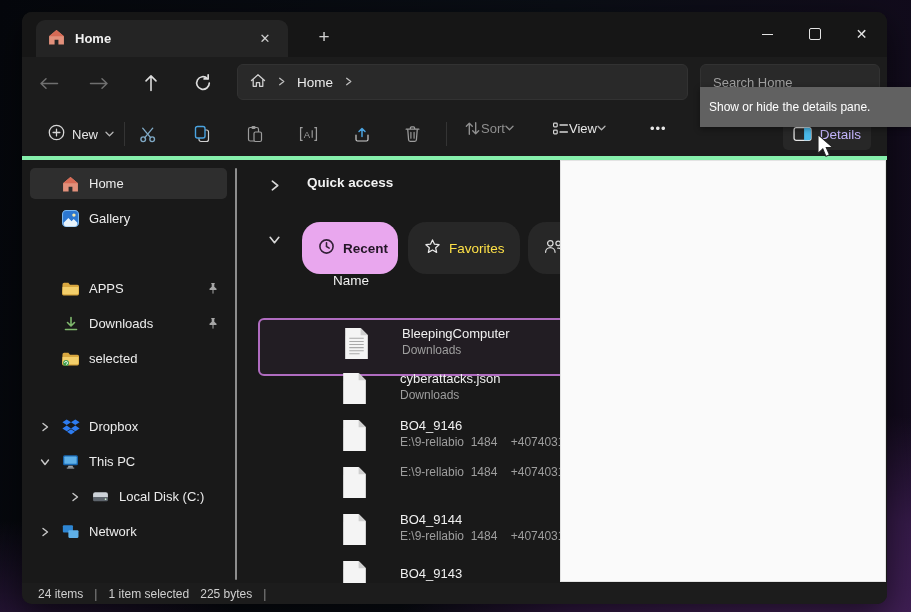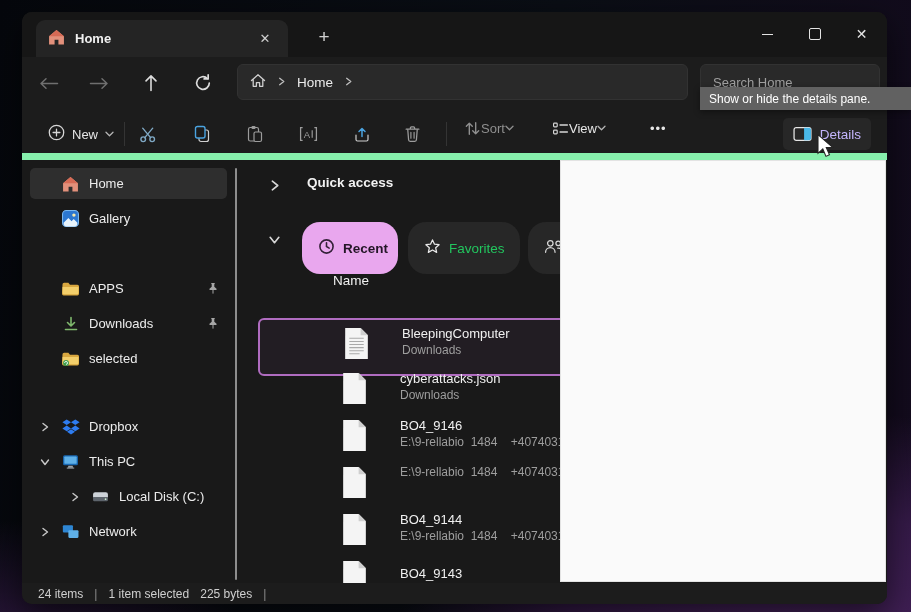--- a/index.html
+++ b/index.html
@@ -32,21 +32,21 @@
   .navbtn{position:absolute;top:11px;width:30px;height:30px;display:flex;align-items:center;justify-content:center;border-radius:5px;}
   .addressbar{position:absolute;left:215px;top:7px;width:451px;height:36px;background:#292929;border:1px solid #323232;
     border-radius:6px;display:flex;align-items:center;padding:0 12px;gap:10px;box-sizing:border-box;}
   .crumb{font-size:13.5px;color:#ececec;}
   .searchbox{position:absolute;left:678px;top:7px;width:180px;height:36px;background:#292929;border:1px solid #323232;
     border-radius:6px;display:flex;align-items:center;padding:0 10px;box-sizing:border-box;}
   .searchbox input{flex:1;background:transparent;border:none;outline:none;color:#c9c9c9;font-size:13px;
     font-family:"Liberation Sans","DejaVu Sans",sans-serif;}
   .searchbox input::placeholder{color:#9f9f9f;}
   
-  .toolbar{position:absolute;left:0;top:96px;width:100%;height:52px;background:#1c1c1c;border-bottom:7px solid #86efac;box-sizing:border-box;}
+  .toolbar{position:absolute;left:0;top:96px;width:100%;height:52px;background:#1c1c1c;border-bottom:4px solid #86efac;box-sizing:border-box;}
   .tb-new{position:absolute;left:16px;top:10px;height:32px;display:flex;align-items:center;gap:7px;padding:0 10px;
     border-radius:5px;color:#e6e6e6;font-size:13px;}
   .tb-div{position:absolute;top:14px;width:1px;height:24px;background:#343434;}
   .tb-ic{position:absolute;top:10px;width:32px;height:32px;display:flex;align-items:center;justify-content:center;border-radius:5px;}
   .tb-grp{position:absolute;top:4px;height:32px;display:flex;align-items:center;padding:0 8px;border-radius:5px;font-size:13px;}
   .dim{color:#8f8f8f;}
   .lit{color:#e6e6e6;}
   .tb-details{position:absolute;right:16px;top:10px;height:32px;display:flex;align-items:center;gap:8px;
     padding:0 10px;border-radius:5px;color:#c4b5fd;font-size:13.5px;background:#272727;}
   
@@ -62,37 +62,37 @@
   .sb-pin{margin-left:auto;display:flex;align-items:center;}
   .sb-indent{margin-left:30px;}
   .sb-scrollbar{position:absolute;left:213px;top:8px;width:2px;height:412px;background:#8d8d8d;border-radius:2px;}
   
   .qa-chev{position:absolute;left:246px;top:18px;}
   .qa-label{position:absolute;left:285px;top:15px;font-weight:700;font-size:13.5px;color:#f2f2f2;}
   .pill-chev{position:absolute;left:246px;top:72px;}
   .pill{position:absolute;top:62px;height:52px;border-radius:18px;display:flex;align-items:center;gap:8px;
     padding:0 16px;box-sizing:border-box;font-size:13.5px;}
   .pill-recent{left:280px;width:96px;background:#e9a7ee;color:#241627;font-weight:700;}
-  .pill-fav{left:386px;width:112px;background:#272727;color:#22c55e;}
+  .pill-fav{left:386px;width:112px;background:#272727;color:#fde047;}
   .pill-shared{left:506px;width:64px;background:#272727;color:#f0f0f0;}
   .name-header{position:absolute;left:311px;top:113px;font-size:13.5px;color:#f0f0f0;}
   .filerow{position:absolute;left:236px;width:380px;height:58px;border-radius:6px;box-sizing:border-box;}
   .filerow.selected{border:2px solid #b06cc0;background:rgba(150,90,165,.07);}
   .fr-ic{position:absolute;left:83px;top:7px;}
   .fr-text{position:absolute;left:142px;top:5px;line-height:17px;}
   .fr-name{font-size:13px;color:#f0f0f0;}
   .fr-detail{font-size:12px;color:#9e9e9e;white-space:pre;}
   .white-panel{position:absolute;left:538px;top:0;width:326px;height:422px;background:#fafafa;
     border:1px solid #e3e3e3;box-sizing:border-box;z-index:5;}
   
   .statusbar{position:absolute;left:0;bottom:0;width:100%;height:21px;background:#1c1c1c;display:flex;
     align-items:center;padding-left:16px;gap:11px;font-size:12px;color:#cfcfcf;box-sizing:border-box;}
   .st-div{color:#8a8a8a;font-size:12px;}
   
-  .tooltip{position:absolute;left:700px;top:87px;width:211px;height:23px;background:#616161;color:#fff;
+  .tooltip{position:absolute;left:700px;top:87px;width:211px;height:40px;background:#616161;color:#fff;
     font-size:12px;display:flex;align-items:center;padding-left:9px;box-sizing:border-box;z-index:30;
     box-shadow:0 2px 6px rgba(0,0,0,.4);}
   .cursor{position:absolute;left:816px;top:134px;z-index:40;}
 </style>
 </head>
 <body>
 
 <div class="window">
 
   <div class="tabstrip">

